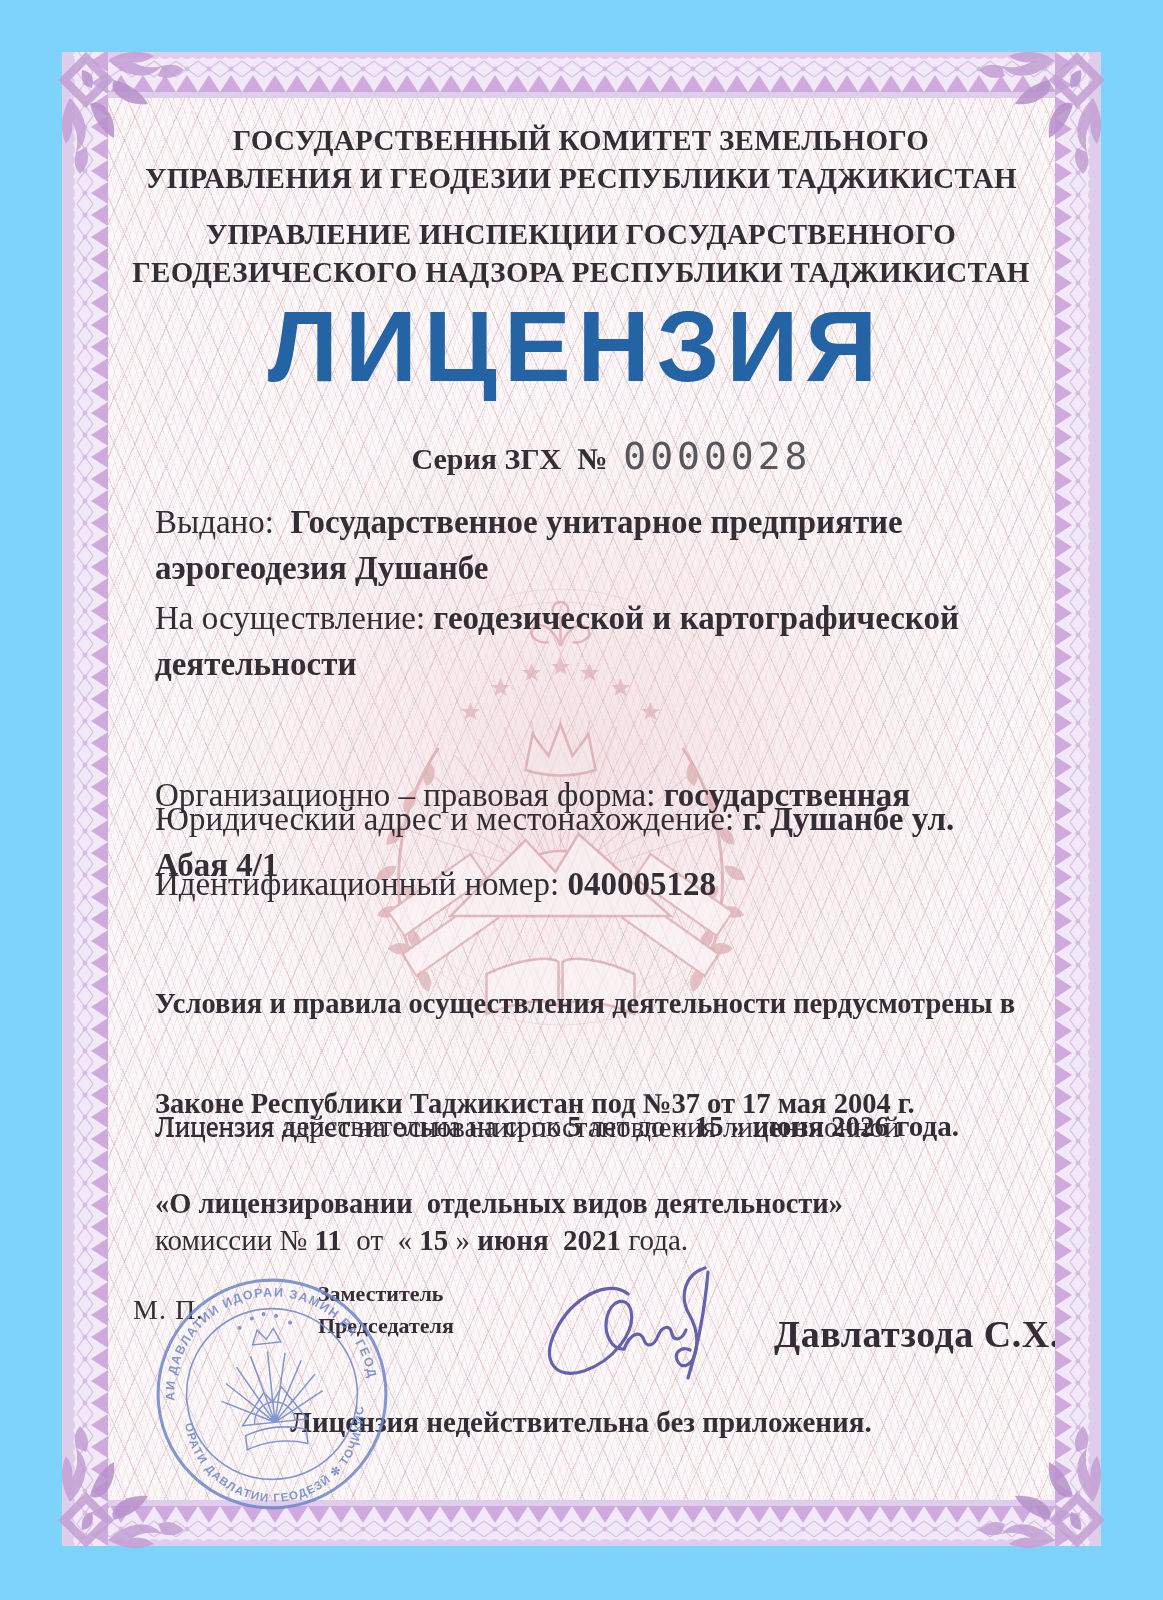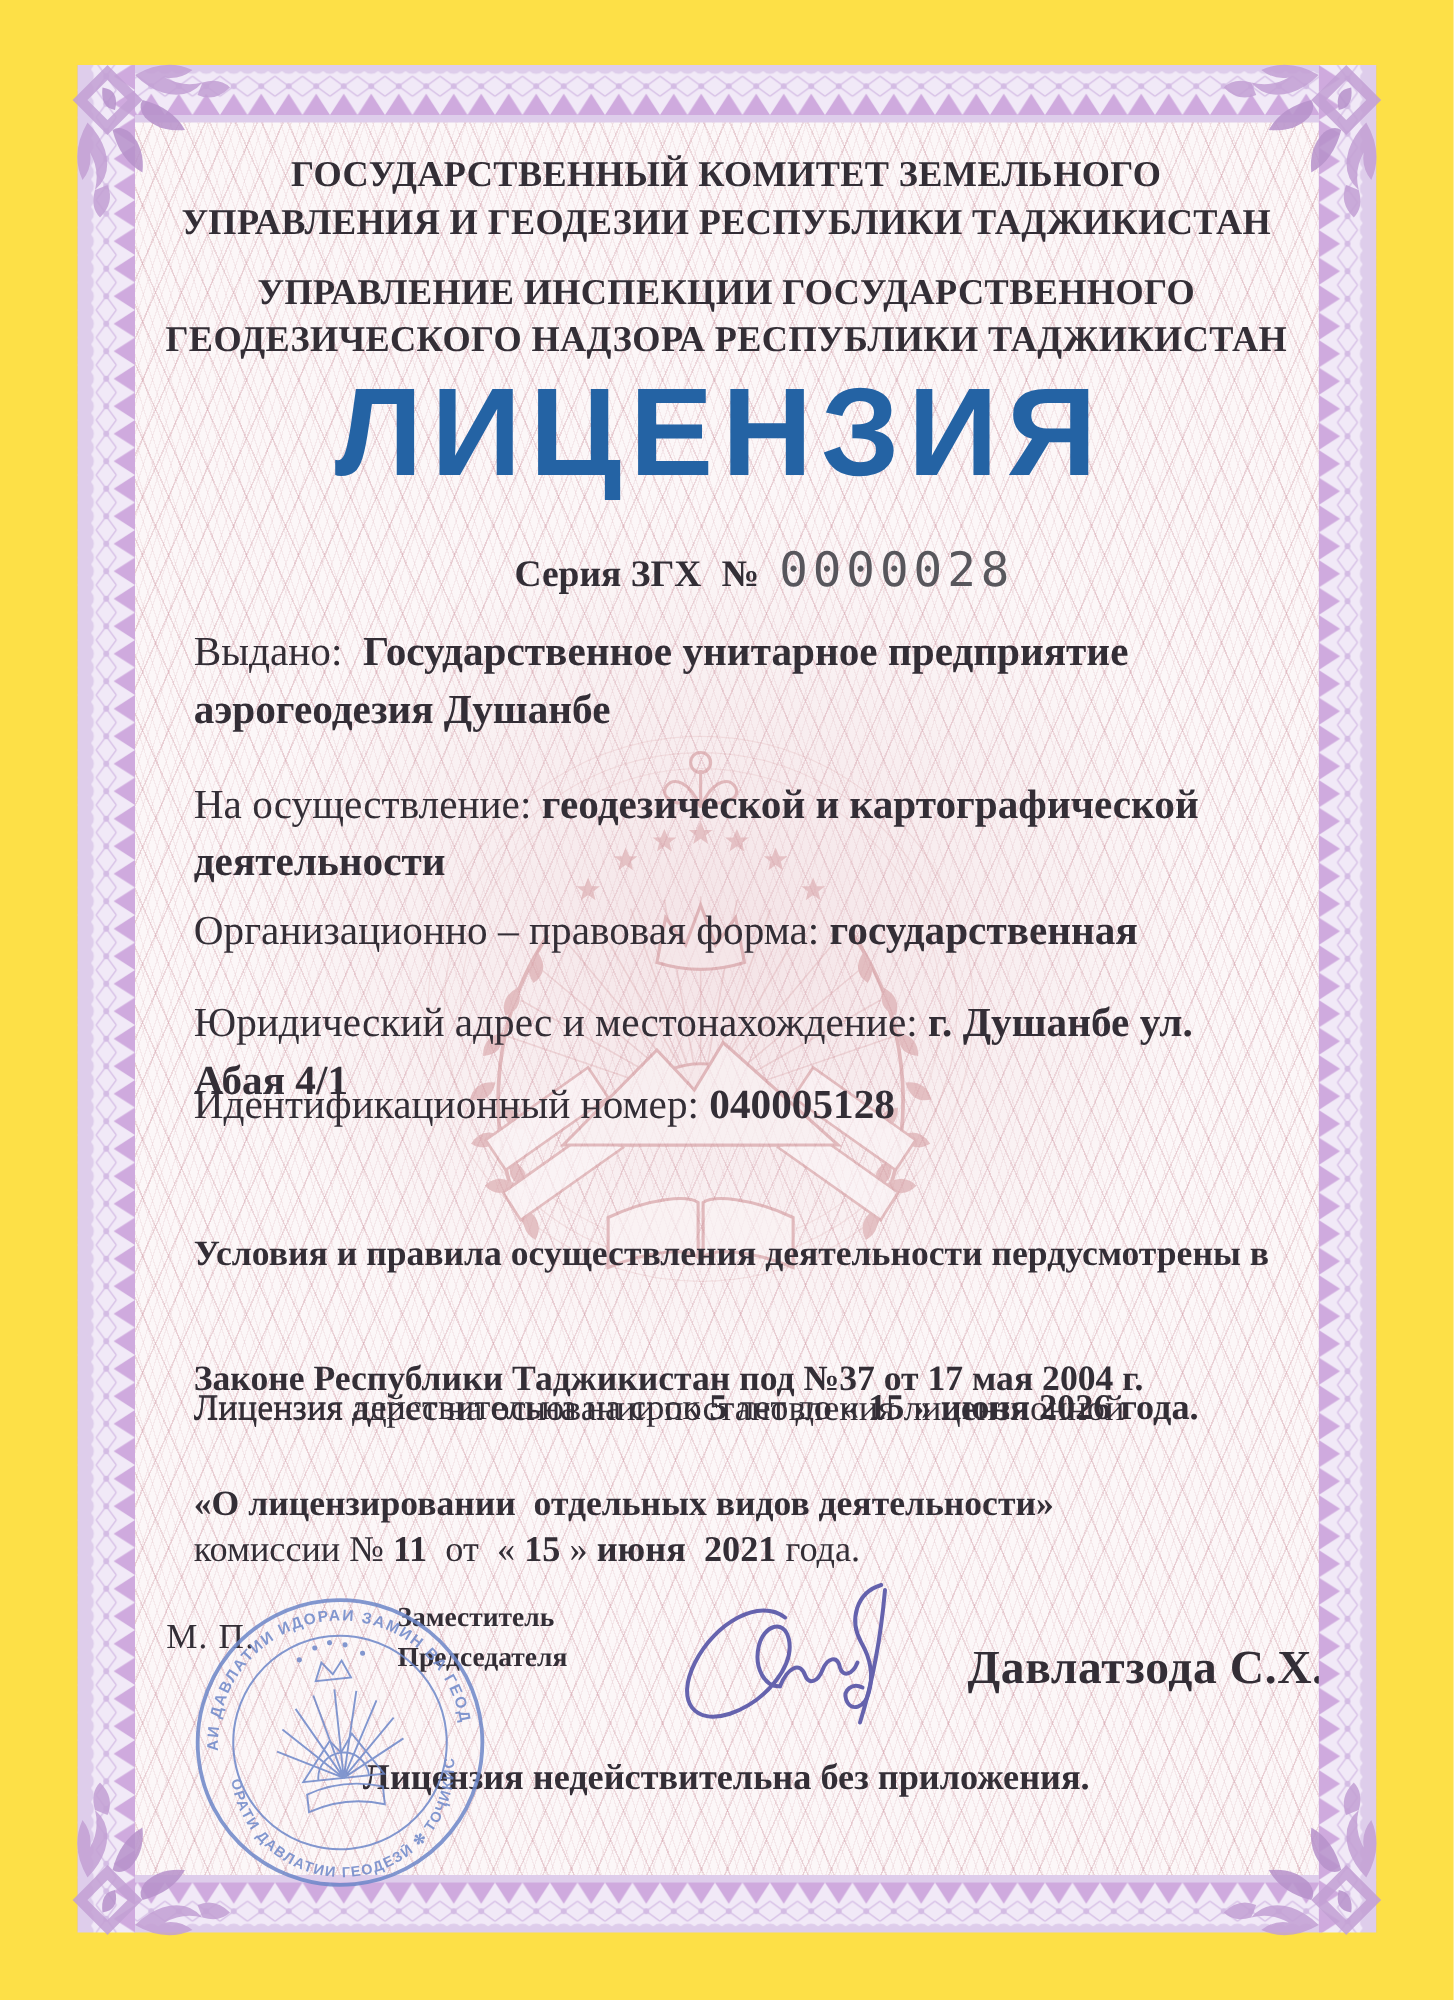--- a/index.html
+++ b/index.html
@@ -1,18 +1,18 @@
 <!DOCTYPE html>
 <html><head>
 <meta charset="utf-8">
 <style>
   html,body{margin:0;padding:0;background:#ffffff;}
   .page{
     position:relative;width:1163px;height:1600px;margin:0 auto;
-    background:#fde047;overflow:hidden;
+    background:#7dd3fc;overflow:hidden;
     font-family:"Liberation Serif",serif;color:#332e36;
   }
   
   .field{
     position:absolute;left:106px;top:96px;width:952px;height:1406px;
     background:
       radial-gradient(ellipse 560px 500px at 50% 47%, rgba(231,196,202,.38), rgba(231,196,202,0) 70%),
       repeating-linear-gradient(66deg,  rgba(196,130,143,.26) 0 1.2px, transparent 1.2px 19px),
       repeating-linear-gradient(-66deg, rgba(196,130,143,.26) 0 1.2px, transparent 1.2px 19px),
       repeating-linear-gradient(72deg,  rgba(208,156,166,.15) 0 1px, transparent 1px 7px),
@@ -37,22 +37,22 @@
   .serial{left:30px;top:434px;width:1163px;display:flex;justify-content:center;align-items:baseline;gap:16px;}
   .serial .lbl{font-weight:700;font-size:30px;}
   .serial .num{
     font-family:"DejaVu Sans Mono",monospace;font-weight:400;font-size:38px;
     color:#47474d;letter-spacing:4px;opacity:.9;
   }
   .body-block{left:155px;font-size:33px;line-height:1.4;}
   .lbl-n{font-weight:400;}
   .val-b{font-weight:700;}
   .issued{top:499px;width:760px;}
-  .activity{top:621px;width:880px;}
-  .legal{top:722px;width:880px;}
+  .activity{top:595px;width:880px;}
+  .legal{top:772px;width:880px;}
   .addr{top:796px;width:880px;}
   .idnum{top:861px;width:880px;}
   .conditions{top:920px;width:880px;font-weight:700;font-size:28.5px;line-height:1.17;}
   .basis{top:1034px;width:880px;font-size:29px;line-height:1.3;}
   .validity{top:1106px;width:900px;font-size:29px;}
   .mp{left:133px;top:1294px;font-size:28px;letter-spacing:1px;}
   .signer-title{left:318px;top:1278px;font-size:22px;font-weight:700;line-height:1.47;}
   .signer-name{left:774px;top:1312px;font-size:38px;font-weight:700;letter-spacing:.5px;text-align:center;}
   .footer{left:26px;top:1406px;width:1110px;text-align:center;font-size:29px;font-weight:700;}
 </style>

